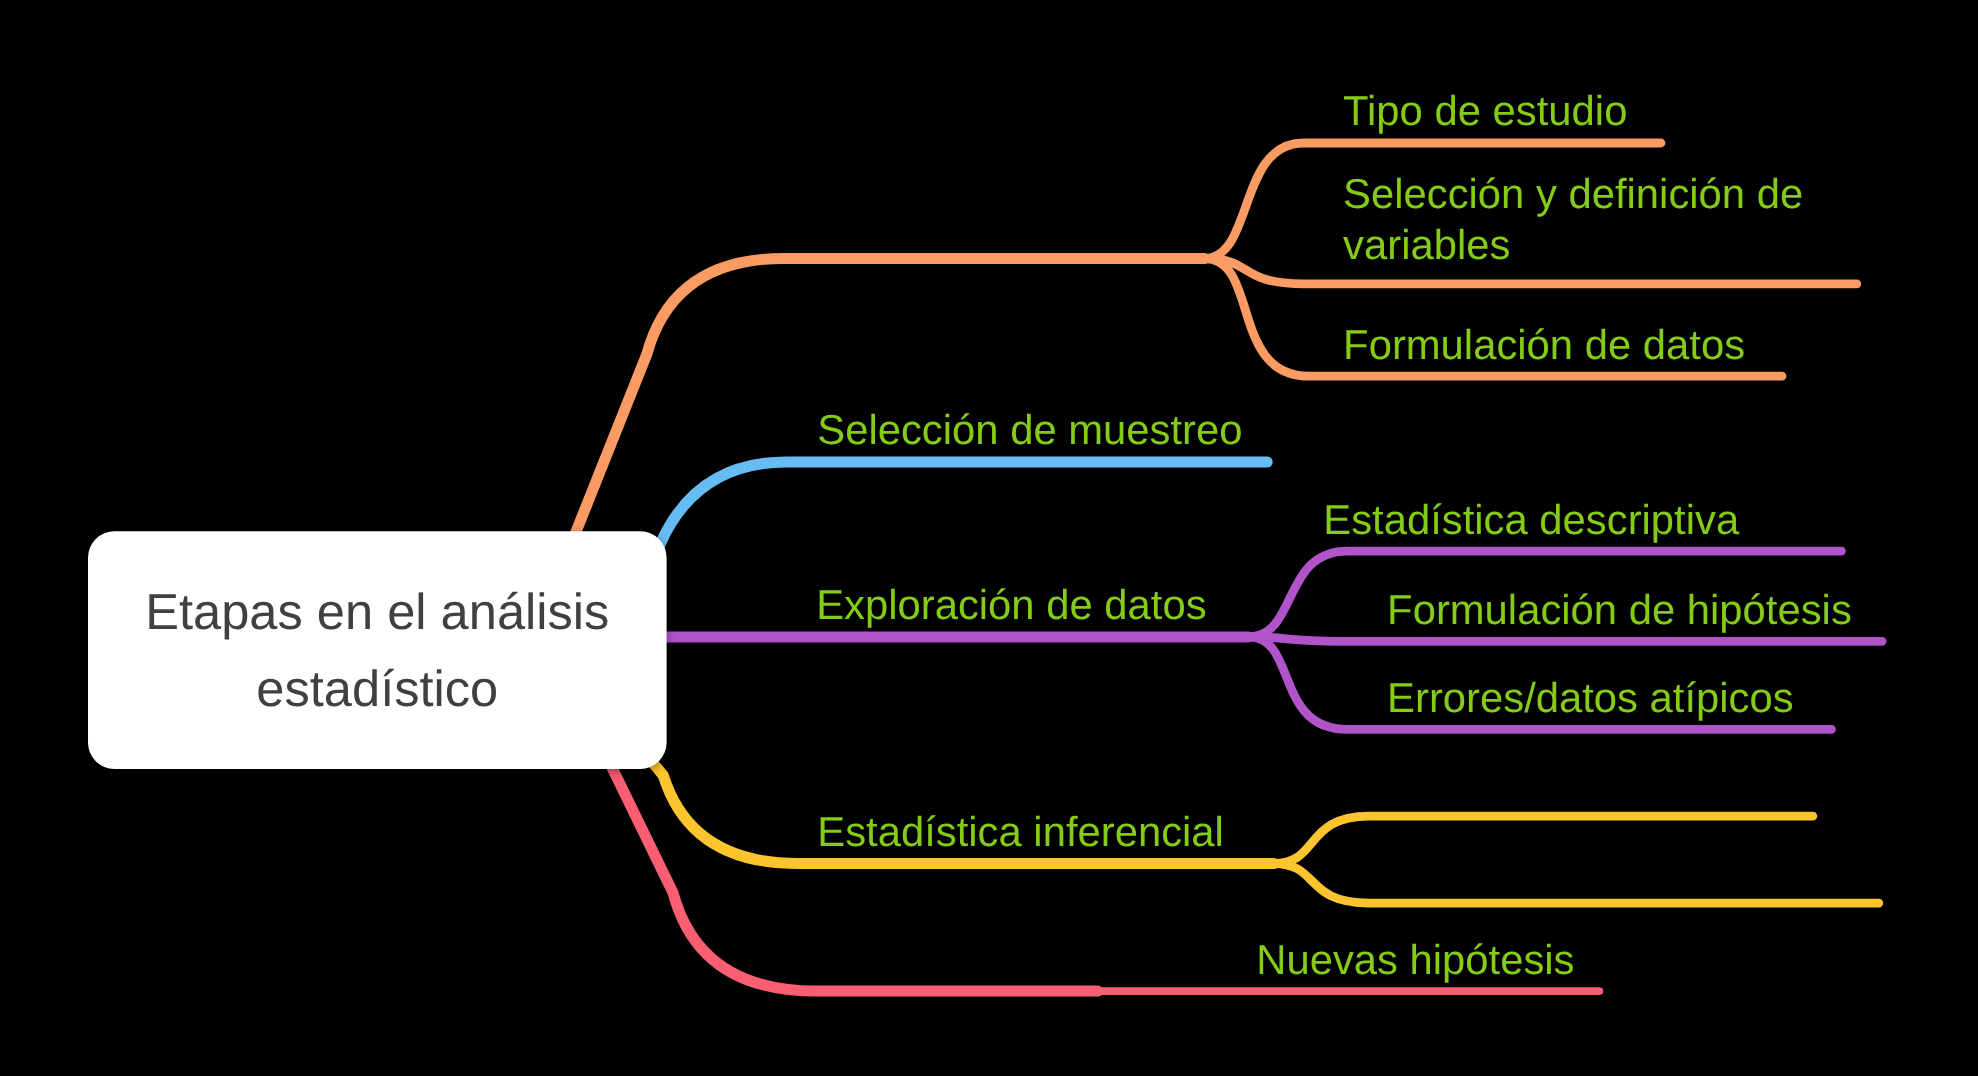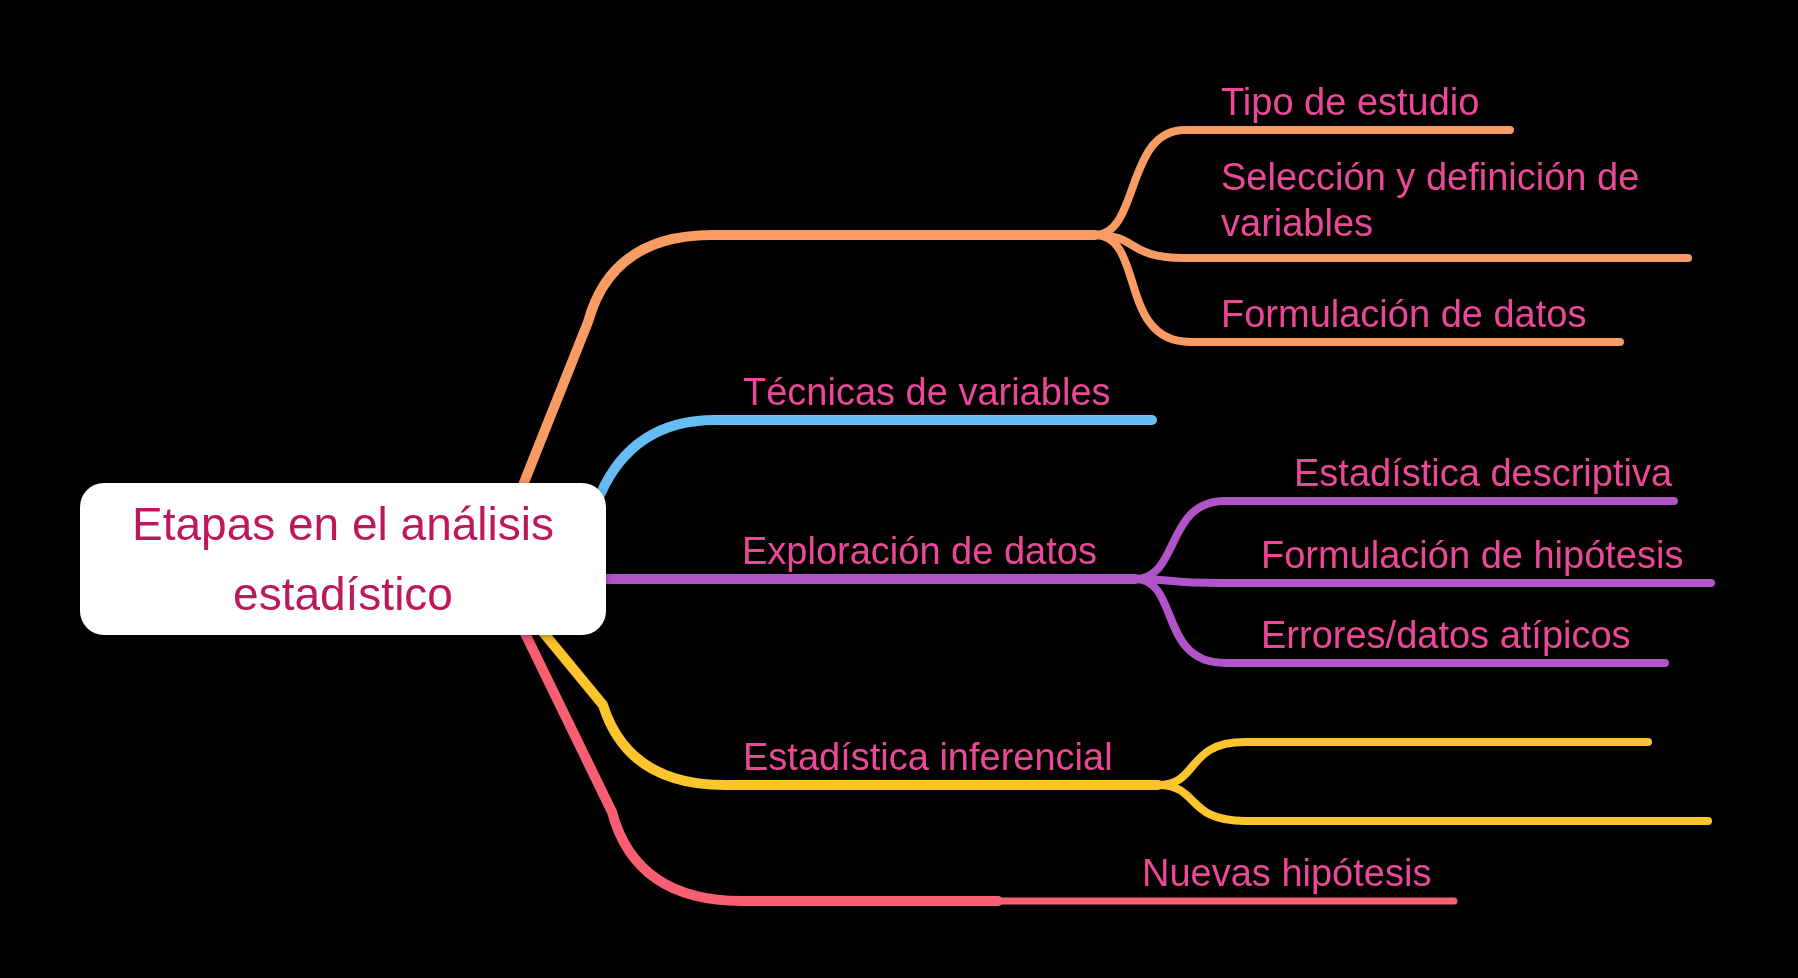--- a/index.html
+++ b/index.html
@@ -10,39 +10,39 @@
     position:relative;
   }
   #canvas{position:absolute;inset:0;width:1798px;height:978px;}
   svg#links{position:absolute;left:0;top:0;}
   svg#links path{fill:none;stroke-linecap:round;stroke-linejoin:round;}
   .main-line{stroke-width:10px;}
   .child-line{stroke-width:8px;}
   .thin-line{stroke-width:7px;}
   .label{
     position:absolute;
-    color:#ec4899;
+    color:#84cc16;
     font-size:38px;
     line-height:48px;
     white-space:nowrap;
     letter-spacing:0px;
   }
   .label.wrap{
     white-space:normal;
     width:500px;
     line-height:46px;
   }
   .root-box{
     position:absolute;
-    left:80px;top:483px;width:526px;height:152px;
+    left:80px;top:483px;width:526px;height:216px;
     background:#ffffff;
     border-radius:24px;
     box-shadow:0 2px 8px rgba(0,0,0,0.35);
     display:flex;flex-direction:column;align-items:center;justify-content:center;
-    color:#be185d;
+    color:#404040;
     font-size:46px;line-height:70px;font-weight:400;
     text-align:center;
   }
 </style>
 </head>
 <body>
 
 <div id="canvas">
 
   <svg id="links" width="1798" height="978" viewBox="0 0 1798 978">
@@ -65,28 +65,28 @@
 
     <path class="main-line" d="M 500 582 L 612 812 Q 636 901 742 901 L 998 901" stroke="#f95e72"></path>
     <path class="thin-line" d="M 995 901 L 1454 901" stroke="#f95e72"></path>
   </svg>
 
   <div class="root-box">
     <div>Etapas en el análisis</div>
     <div>estadístico</div>
   </div>
 
-  <div class="label" style="left:743px;top:368px;">Técnicas de variables</div>
+  <div class="label" style="left:743px;top:368px;">Selección de muestreo</div>
   <div class="label" style="left:742px;top:527px;">Exploración de datos</div>
   <div class="label" style="left:743px;top:733px;">Estadística inferencial</div>
 
   <div class="label" style="left:1221px;top:78px;">Tipo de estudio</div>
   <div class="label wrap" style="left:1221px;top:154px;">Selección y definición de variables</div>
   <div class="label" style="left:1221px;top:290px;">Formulación de datos</div>
 
-  <div class="label" style="left:1294px;top:449px;">Estadística descriptiva</div>
+  <div class="label" style="left:1203px;top:449px;">Estadística descriptiva</div>
   <div class="label" style="left:1261px;top:531px;">Formulación de hipótesis</div>
   <div class="label" style="left:1261px;top:611px;">Errores/datos atípicos</div>
 
 
   <div class="label" style="left:1142px;top:849px;">Nuevas hipótesis</div>
 
 </div>
 
 </body></html>

